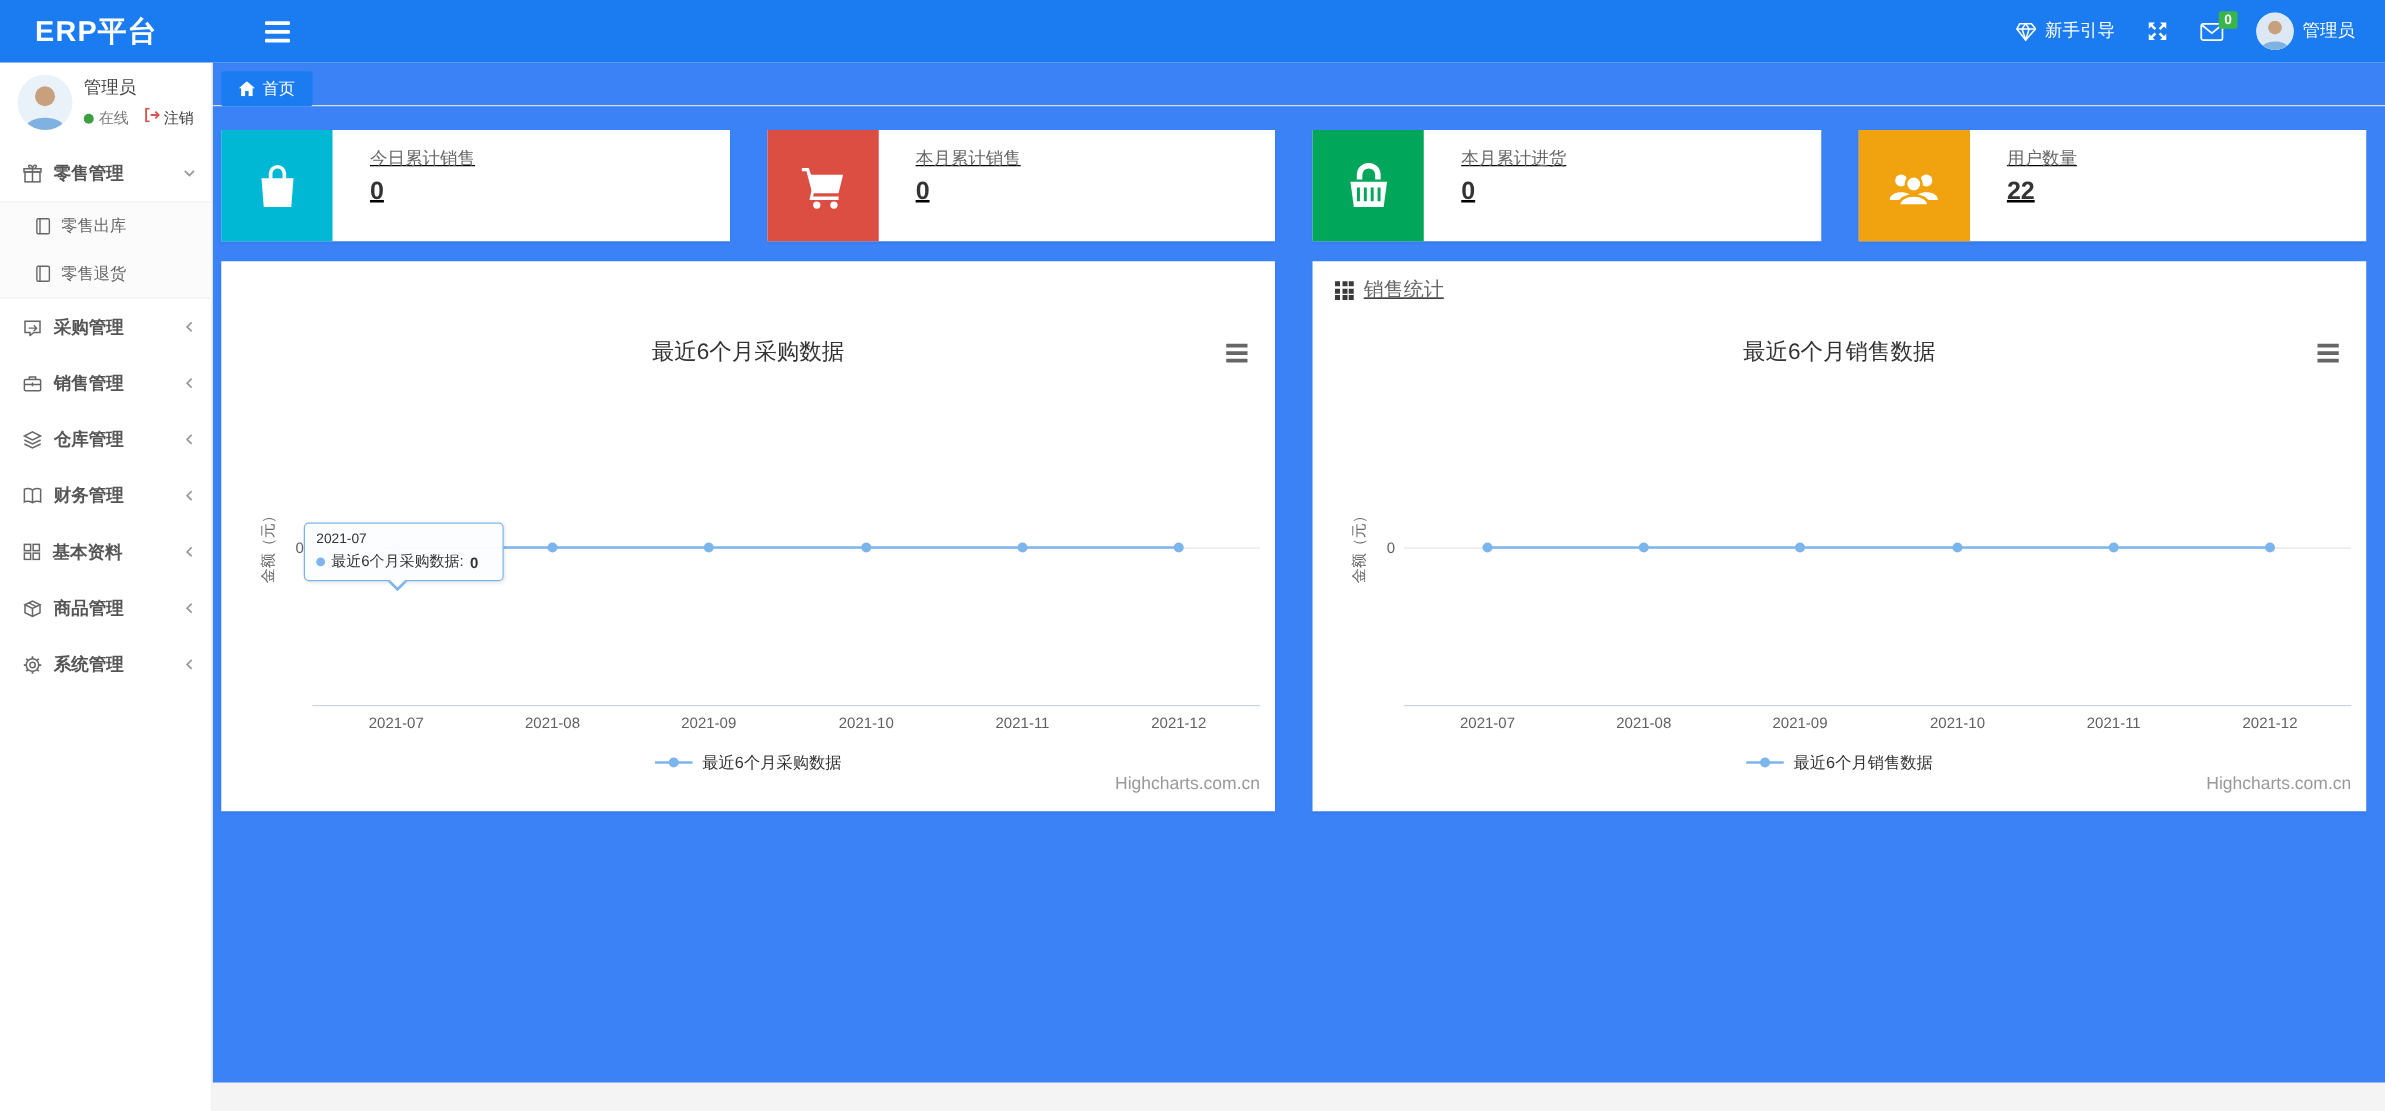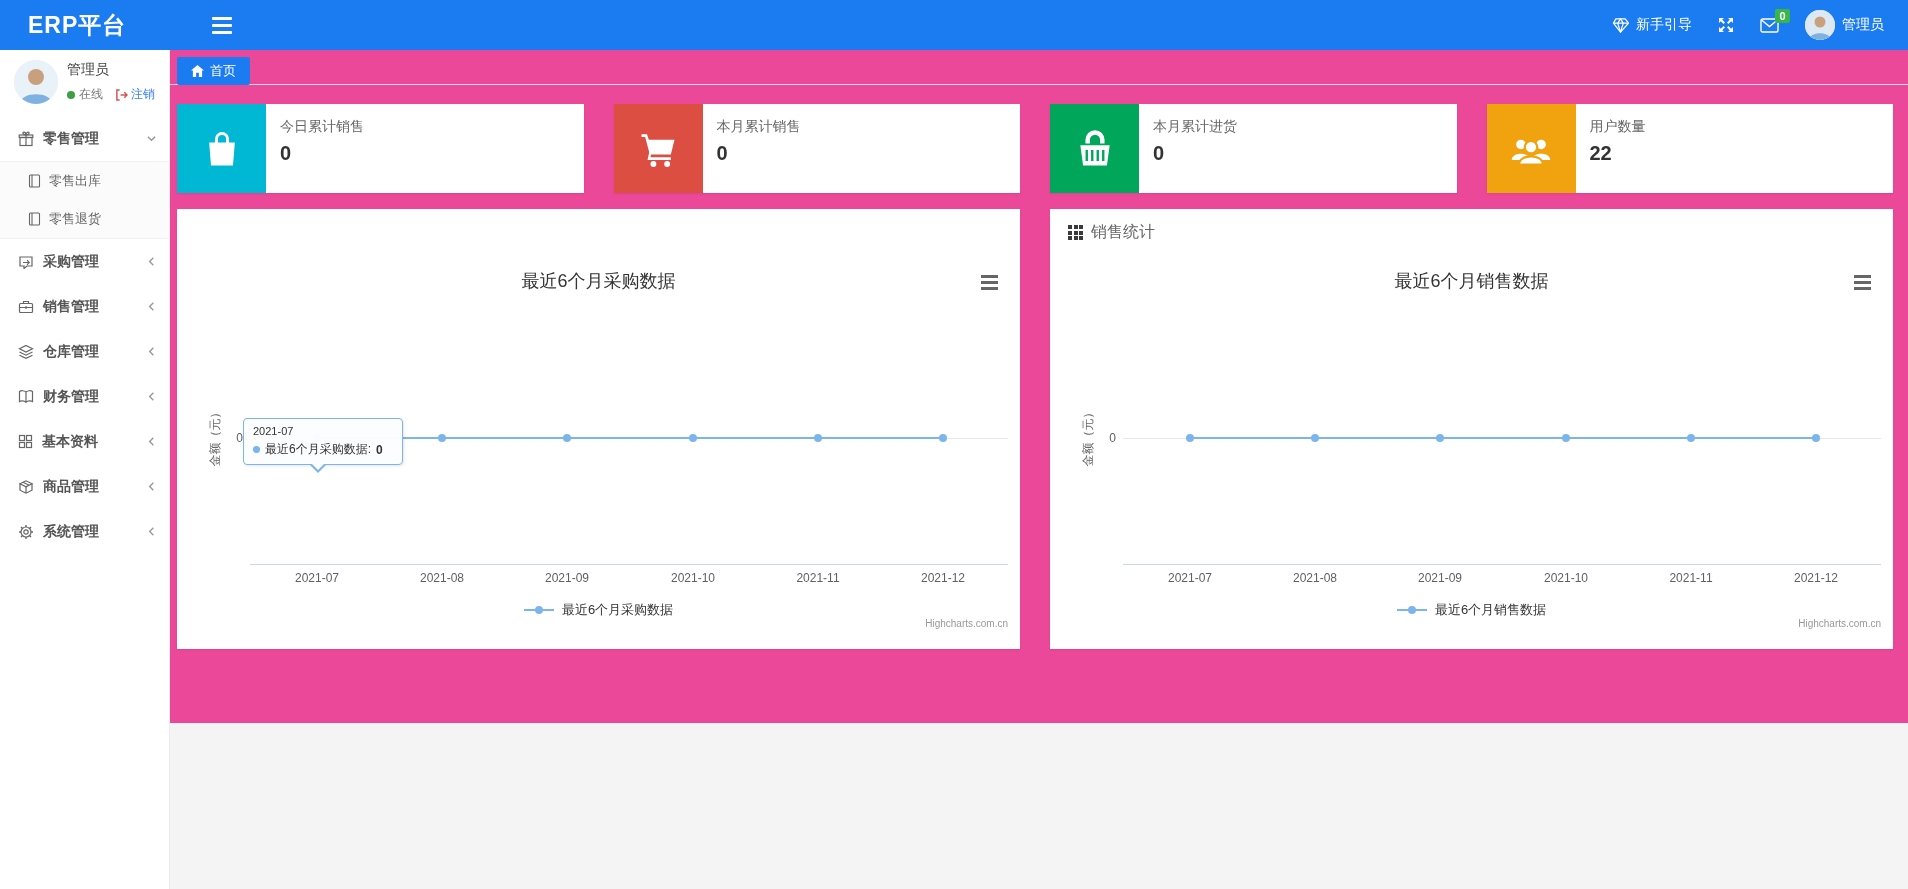--- a/index.html
+++ b/index.html
@@ -21,40 +21,40 @@
 
   
   .sidebar { position:absolute; left:0; top:50px; width:170px; height:839px;
     background:#fff; border-right:1px solid #ececec; z-index:20; }
   .user-block { display:flex; align-items:center; padding:10px 10px 12px 14px; }
   .user-avatar { width:44px; height:44px; border-radius:50%; background:#e8f0f8; overflow:hidden; flex:none; }
   .user-meta { margin-left:9px; }
   .user-name { font-size:14px; color:#444; margin-bottom:7px; }
   .user-status { font-size:12px; color:#777; display:flex; align-items:center; gap:4px; }
   .dot { width:8px; height:8px; border-radius:50%; background:#3c9f40; display:inline-block; }
-  .logout { color:#3b82f6; display:flex; align-items:center; gap:3px; margin-left:8px; cursor:pointer; }
+  .logout { color:#404040; display:flex; align-items:flex-start; gap:3px; margin-left:8px; cursor:pointer; }
   .menu { list-style:none; }
   .menu-item { height:45px; display:flex; align-items:center; padding:0 12px 0 18px;
     font-size:14px; color:#555; font-weight:600; cursor:pointer; }
   .menu-item .mi-label { margin-left:9px; }
   .menu-item .chev { margin-left:auto; color:#999; display:flex; }
   .submenu { background:#fbfbfb; border-top:1px solid #f1f1f1; border-bottom:1px solid #f1f1f1; list-style:none; }
   .submenu-item { height:38px; display:flex; align-items:center; padding-left:28px;
     font-size:13px; color:#666; cursor:pointer; }
   .submenu-item .mi-label { margin-left:8px; }
   .micon { display:flex; color:#666; }
 
   
-  .main { position:absolute; left:170px; top:50px; width:1738px; height:673px; background:#ec4899; }
+  .main { position:absolute; left:170px; top:50px; width:1738px; height:816px; background:#3b82f6;text-decoration:underline; }
   .tabbar { height:35px; border-bottom:1px solid #dcdcdc; padding:7px 0 0 7px; }
   .tab { display:inline-flex; align-items:center; gap:6px; background:#1b7cf2; color:#fff;
     font-size:13px; height:28px; padding:0 14px; border-radius:2px; cursor:pointer; }
 
   .cards { display:flex; gap:30px; padding:19px 15px 0 7px; }
-  .card { flex:1; height:89px; background:#fff; display:flex; box-shadow:0 1px 2px rgba(0,0,0,.07); cursor:pointer; }
+  .card { flex:1; height:89px; background:#fff; display:flex; box-shadow:0 1px 2px rgba(0,0,0,.07); cursor:pointer;gap:16px; }
   .card-icon { width:89px; height:89px; flex:none; display:flex; align-items:center; justify-content:center; }
   .card-body { padding:14px 0 0 14px; }
   .card-label { font-size:14px; color:#666; }
   .card-value { font-size:20px; font-weight:bold; color:#333; margin-top:6px; }
 
   .panels { display:flex; gap:30px; padding:16px 15px 0 7px; }
   .panel { flex:1; height:440px; background:#fff; position:relative; box-shadow:0 1px 2px rgba(0,0,0,.07); }
   .panel-header { display:flex; align-items:center; gap:8px; padding:13px 0 0 18px; font-size:16px; color:#666; }
   .grid9 { display:grid; grid-template-columns:repeat(3,4px); grid-auto-rows:4px; gap:1.5px; }
   .grid9 i { background:#3a3a3a; }
@@ -70,21 +70,21 @@
   .halo { position:absolute; width:20px; height:20px; border-radius:50%; background:rgba(124,181,236,.25); top:179px; margin-left:-10px; }
   .axisline { position:absolute; left:73px; width:758px; height:1px; background:#ccd6eb; top:315px; }
   .xlab { position:absolute; top:322px; transform:translateX(-50%); font-size:12px; color:#606060; }
   .ytick { position:absolute; right:777px; top:182px; font-size:12px; color:#606060; }
   .ytitle { position:absolute; left:18px; top:189px; transform:rotate(-90deg); transform-origin:center;
     font-size:12px; color:#666; white-space:nowrap; width:40px; text-align:center; }
   .legend { position:absolute; left:0; top:352px; width:100%; display:flex; justify-content:center;
     align-items:center; gap:8px; font-size:13px; color:#333; cursor:pointer; }
   .lg-marker { position:relative; width:30px; height:2px; background:#7cb5ec; }
   .lg-marker i { position:absolute; left:11px; top:-3px; width:8px; height:8px; border-radius:50%; background:#7cb5ec; }
-  .credits { position:absolute; right:12px; top:369px; font-size:10px; color:#999; cursor:pointer; }
+  .credits { position:absolute; right:12px; top:369px; font-size:14px; color:#999; cursor:pointer; }
 
   .tooltip { position:absolute; left:66px; top:169px; width:160px; height:47px;
     background:rgba(252,253,255,.97); border:1px solid #7cb5ec; border-radius:4px;
     padding:6px 9px; box-shadow:1px 1px 3px rgba(0,0,0,.1); z-index:5; }
   .tooltip .tt-cat { font-size:11px; color:#333; }
   .tooltip .tt-row { font-size:12px; color:#333; margin-top:4px; display:flex; align-items:center; gap:5px; }
   .tt-dot { width:7px; height:7px; border-radius:50%; background:#7cb5ec; display:inline-block; }
   .tt-val { font-weight:bold; }
   .tt-arrow-b { position:absolute; left:66px; top:-9px; width:0; height:0;
     border:8px solid transparent; border-top-color:#7cb5ec; border-bottom:none; }

